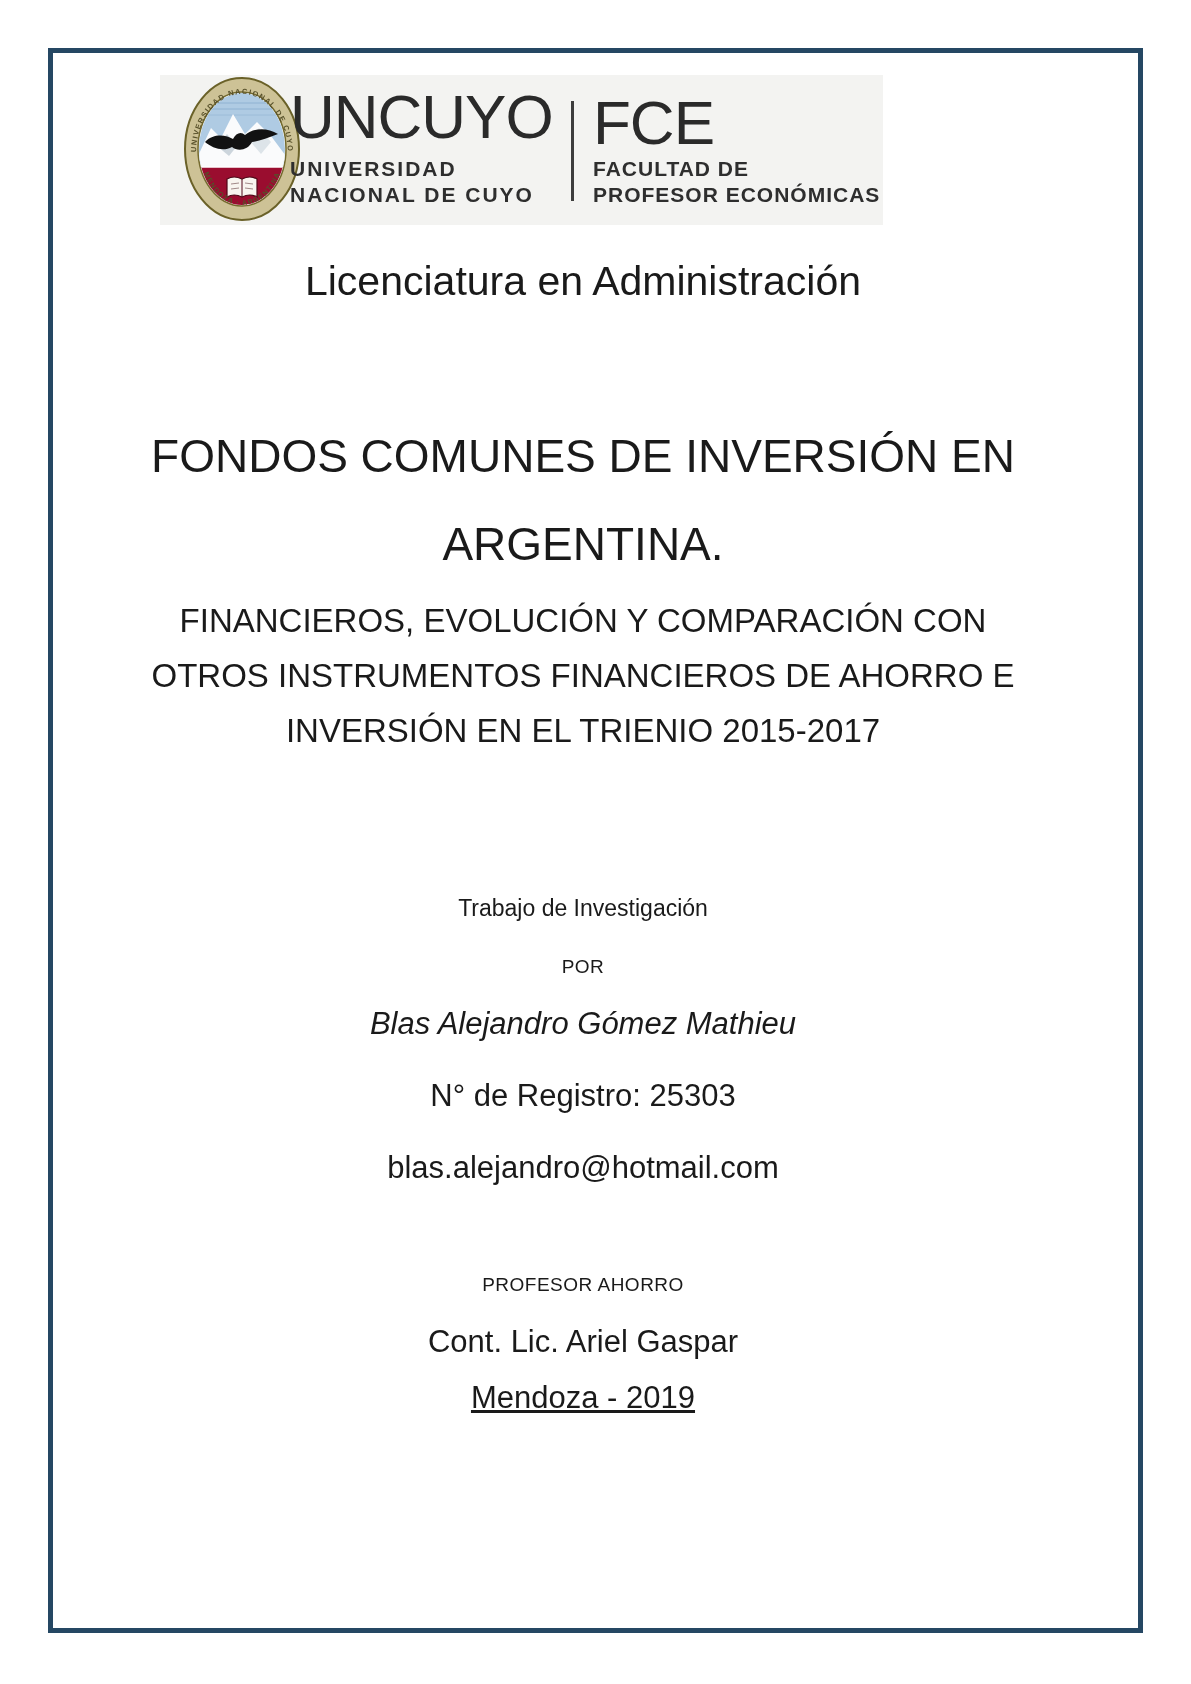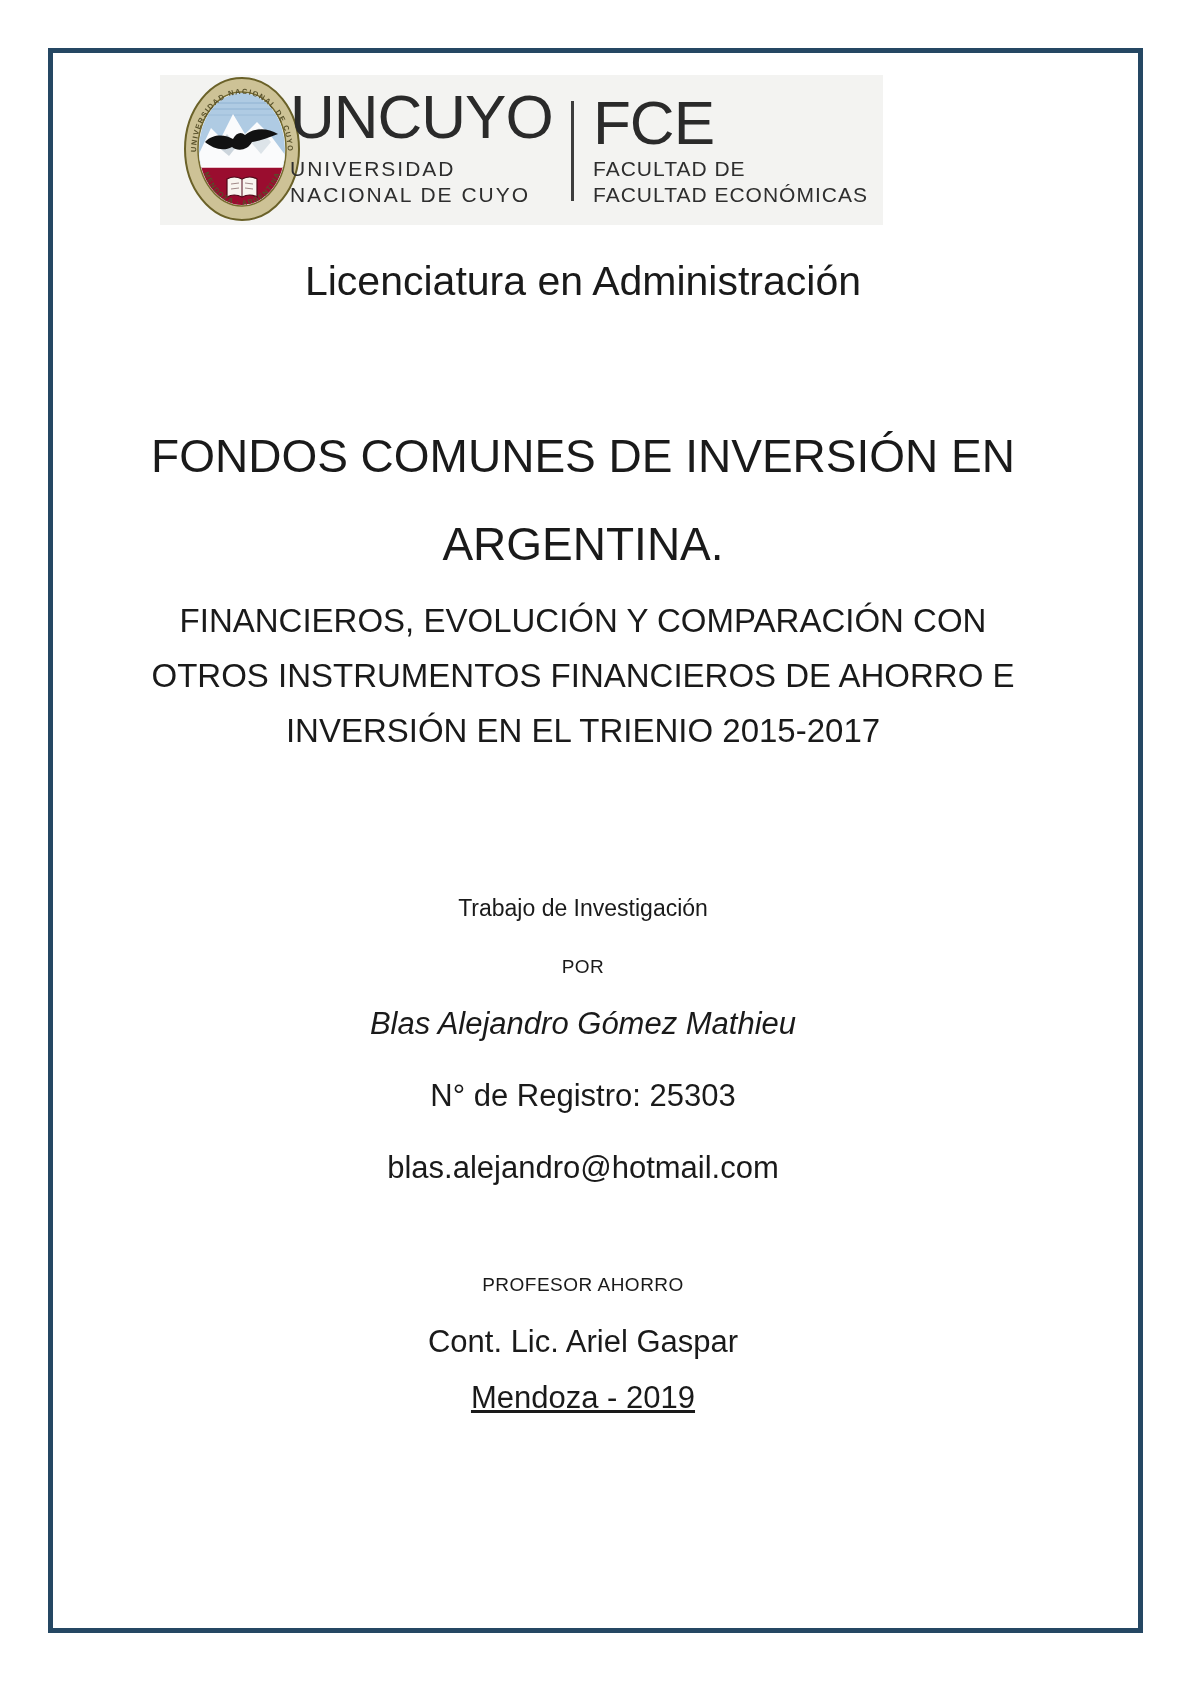--- a/index.html
+++ b/index.html
@@ -16,21 +16,21 @@
     background:#f3f3f1;
   }
   .crest { position:absolute; left:183px; top:76px; width:118px; height:146px; }
   .logo-big {
     position:absolute; font-size:62px; line-height:58px; letter-spacing:-1px;
     color:#2a2a2a; white-space:nowrap;
   }
   .logo-big.uncuyo { left:290px; top:88px; }
   .logo-big.fce    { left:593px; top:94px; }
   .logo-small {
-    position:absolute; font-size:21px; line-height:26px; font-weight:400;
+    position:absolute; font-size:21px; line-height:26px; font-weight:700;
     color:#2e2e2e; letter-spacing:2px; white-space:nowrap;
   }
   .logo-small.uncuyo { left:290px; top:156px; }
   .logo-small.fce    { left:593px; top:156px; letter-spacing:1px; }
   .logo-divider {
     position:absolute; left:571px; top:101px; width:3px; height:100px;
     background:#3d3d3d;
   }
   .cline { position:absolute; left:28px; width:1110px; text-align:center; }
   .program    { top:252px;  font-size:41px; line-height:58px; }
@@ -93,21 +93,21 @@
   <div class="logo-small uncuyo">
     <div>UNIVERSIDAD</div>
     <div>NACIONAL DE CUYO</div>
   </div>
 
   <div class="logo-divider"></div>
 
   <div class="logo-big fce">FCE</div>
   <div class="logo-small fce">
     <div>FACULTAD DE</div>
-    <div>FACULTAD ECONÓMICAS</div>
+    <div>PROFESOR ECONÓMICAS</div>
   </div>
 
   <div class="cline main-title">
     <div>FONDOS COMUNES DE INVERSIÓN EN</div>
     <div>ARGENTINA.</div>
   </div>
 
   <div class="cline program">Licenciatura en Administración</div>
 
   <div class="cline subtitle">

